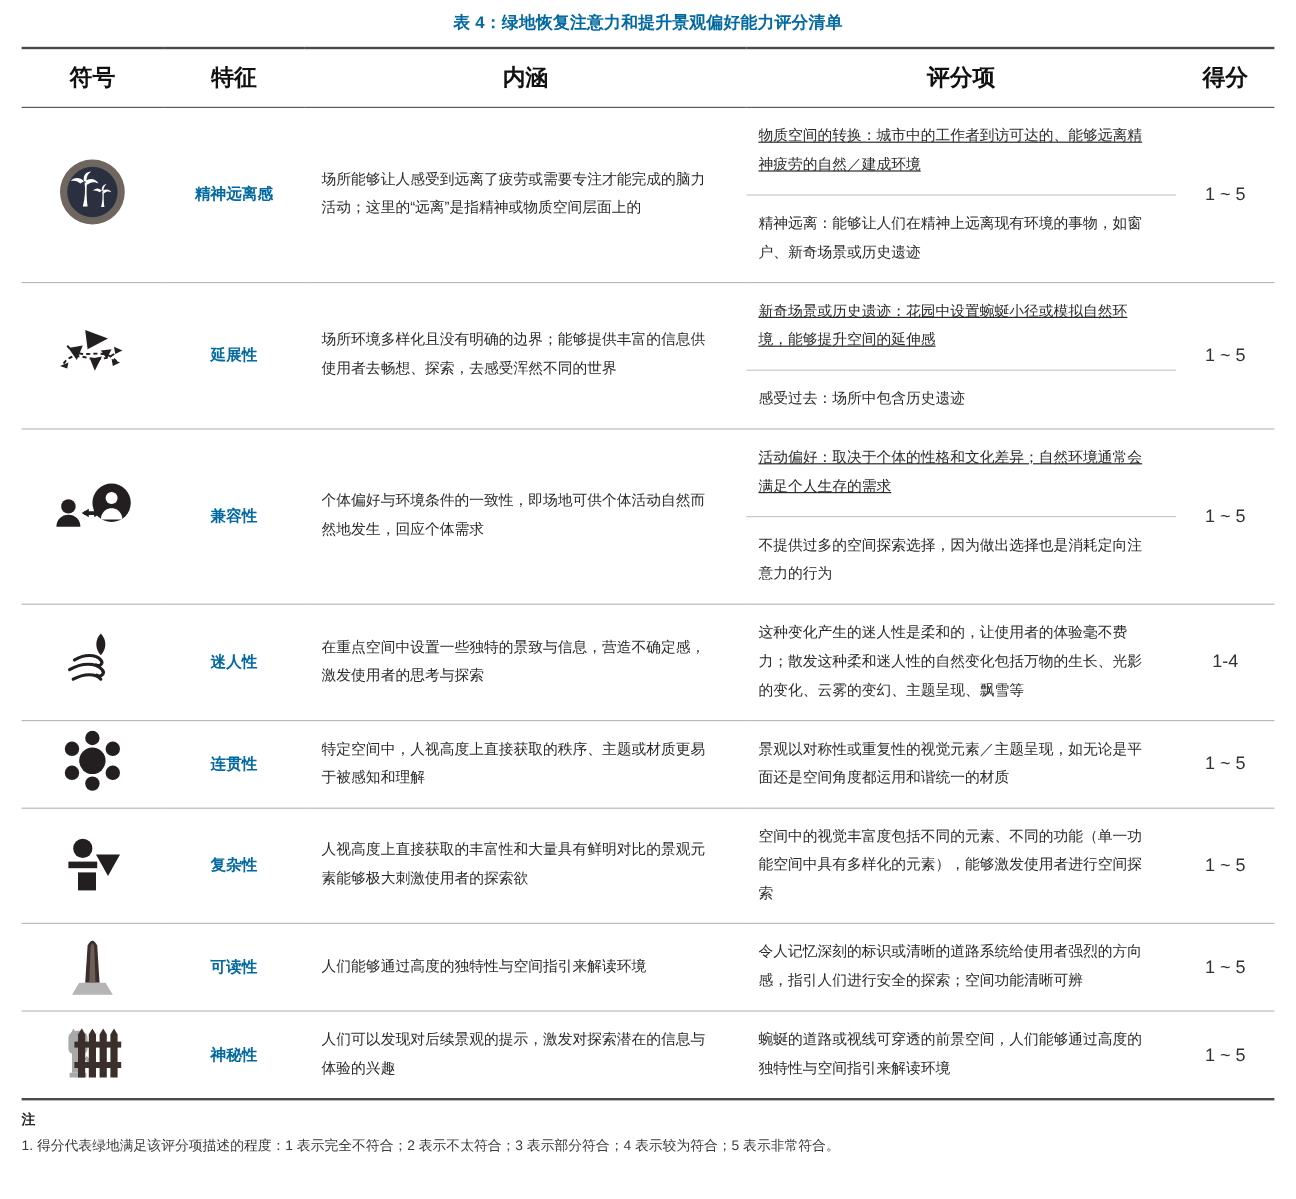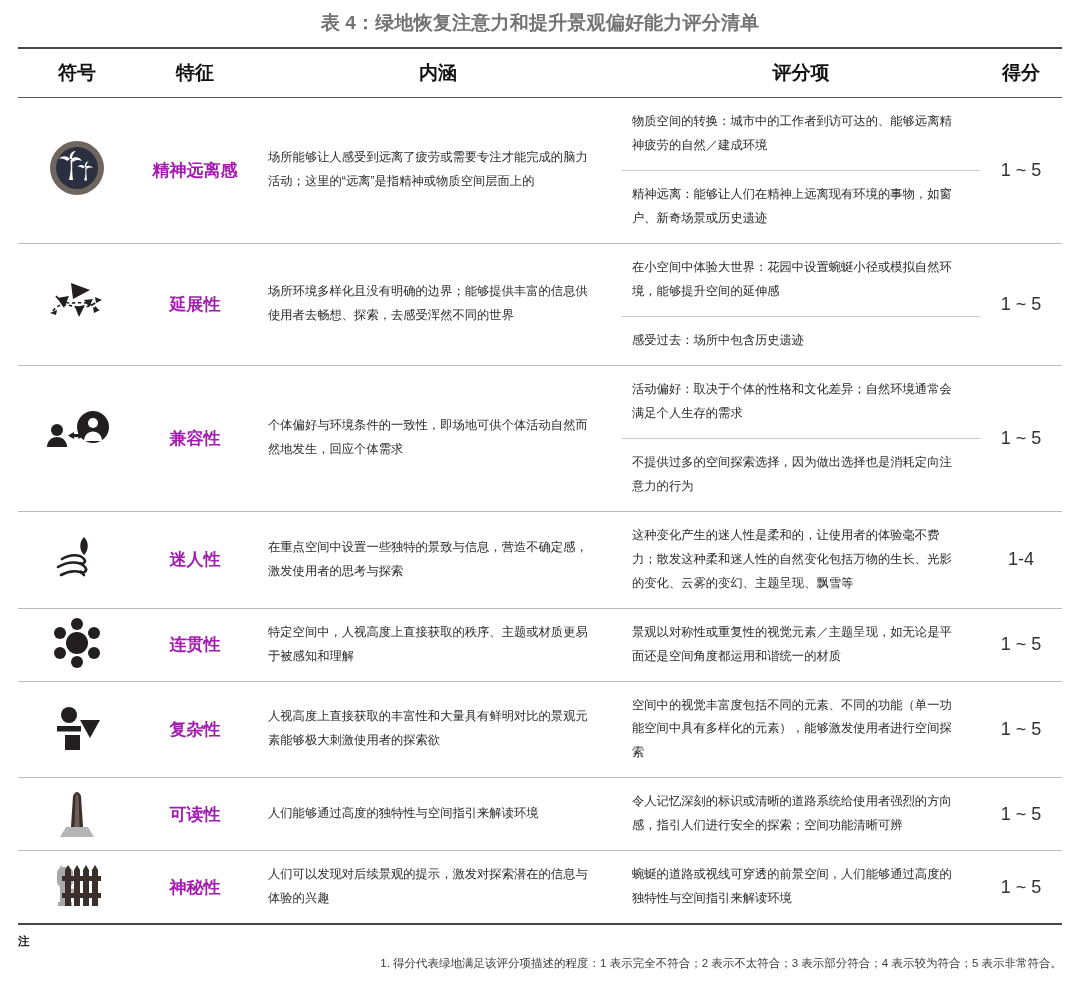--- a/index.html
+++ b/index.html
@@ -15,25 +15,25 @@
     overflow: hidden;
   }
   .page {
     width: 1080px;
     height: 999px;
     position: relative;
     box-sizing: border-box;
   }
   .caption {
     text-align: center;
-    font-size: 19px;
+    font-size: 14px;
     font-weight: bold;
     letter-spacing: 0.2px;
     padding: 10px 0 11px 0;
-    color: #737373;
+    color: #0369a1;
     font-family: "Liberation Sans", "DejaVu Sans", sans-serif;
   }
   table.grid {
     width: 1044px;
     margin: 0 18px;
     border-collapse: collapse;
     table-layout: fixed;
   }
   .rule-top { border-top: 2.2px solid #4a4a4a; }
   .rule-mid { border-bottom: 1.4px solid #5a5a5a; }
@@ -48,43 +48,43 @@
   }
   tbody tr.data-row > td {
     border-bottom: 0.9px solid #b9b9b9;
     vertical-align: middle;
     padding: 0;
   }
   tbody tr.data-row.last > td {
     border-bottom: none;
   }
   td.c-sym   { width: 118px; text-align: center; }
-  td.c-feat  { width: 118px; text-align: center; font-weight: bold; font-size: 17px;
-               font-family: "Liberation Sans", "DejaVu Sans", sans-serif; color:#a21caf; }
+  td.c-feat  { width: 118px; text-align: center; font-weight: bold; font-size: 13px;
+               font-family: "Liberation Sans", "DejaVu Sans", sans-serif; color:#0369a1; }
   td.c-conn  { width: 368px; }
   td.c-items { width: 358px; padding: 0 !important; }
-  td.c-score { width: 82px; text-align: center; font-size: 18px; color:#333;
+  td.c-score { width: 82px; text-align: center; font-size: 15px; color:#333;
                font-family: "Liberation Sans", "DejaVu Sans", sans-serif; }
 
   .conn-text {
     font-size: 12.3px;
     line-height: 1.95;
     color: #2b2b2b;
     padding: 10px 26px 10px 14px;
     font-family: "Liberation Sans", "DejaVu Sans", sans-serif;
   }
   .items-wrap { width: 100%; }
   .item-cell {
     font-size: 12.3px;
     line-height: 1.95;
     color: #2b2b2b;
     padding: 12px 18px 12px 10px;
     font-family: "Liberation Sans", "DejaVu Sans", sans-serif;
   }
-  .item-sep { border-bottom: 0.9px solid #c9c9c9; }
+  .item-sep { border-bottom: 0.9px solid #c9c9c9; text-decoration: underline; }
 
   .sym-box {
     width: 74px; height: 66px;
     display: inline-block;
     position: relative;
   }
   .sym-box svg { display:block; width:74px; height:66px; }
 
   .notes {
     margin: 9px 18px 0 18px;
@@ -93,21 +93,20 @@
   .notes-title {
     font-size: 11.5px;
     font-weight: bold;
     color: #222;
     margin-bottom: 4px;
   }
   .notes-line {
     font-size: 11.5px;
     color: #3a3a3a;
     line-height: 1.75;
-    text-align: right;
   }
 </style>
 </head>
 <body>
 
 <div class="page">
 
   <div class="caption">表 4：绿地恢复注意力和提升景观偏好能力评分清单</div>
 
   <table class="grid">
@@ -178,21 +177,21 @@
               </g>
             </svg>
           </span>
         </td>
         <td class="c-feat">延展性</td>
         <td class="c-conn">
           <div class="conn-text">场所环境多样化且没有明确的边界；能够提供丰富的信息供使用者去畅想、探索，去感受浑然不同的世界</div>
         </td>
         <td class="c-items">
           <div class="items-wrap">
-            <div class="item-cell item-sep">在小空间中体验大世界：花园中设置蜿蜒小径或模拟自然环境，能够提升空间的延伸感</div>
+            <div class="item-cell item-sep">新奇场景或历史遗迹：花园中设置蜿蜒小径或模拟自然环境，能够提升空间的延伸感</div>
             <div class="item-cell">感受过去：场所中包含历史遗迹</div>
           </div>
         </td>
         <td class="c-score">1 ~ 5</td>
       </tr>
 
       <tr class="data-row">
         <td class="c-sym">
           <span class="sym-box">
             <svg viewBox="0 0 74 66">

